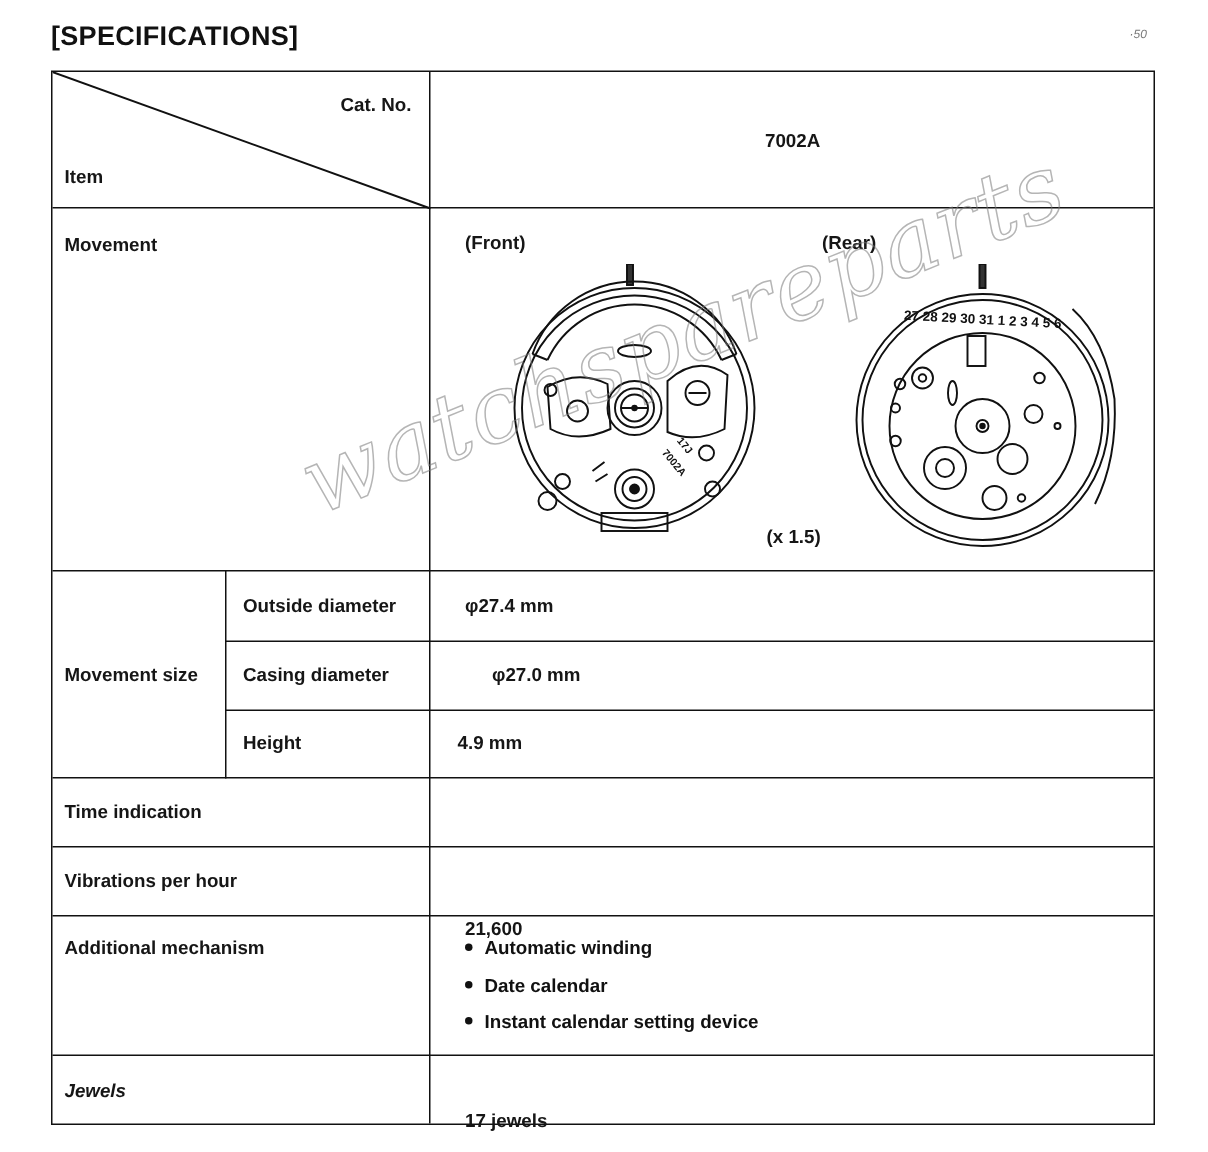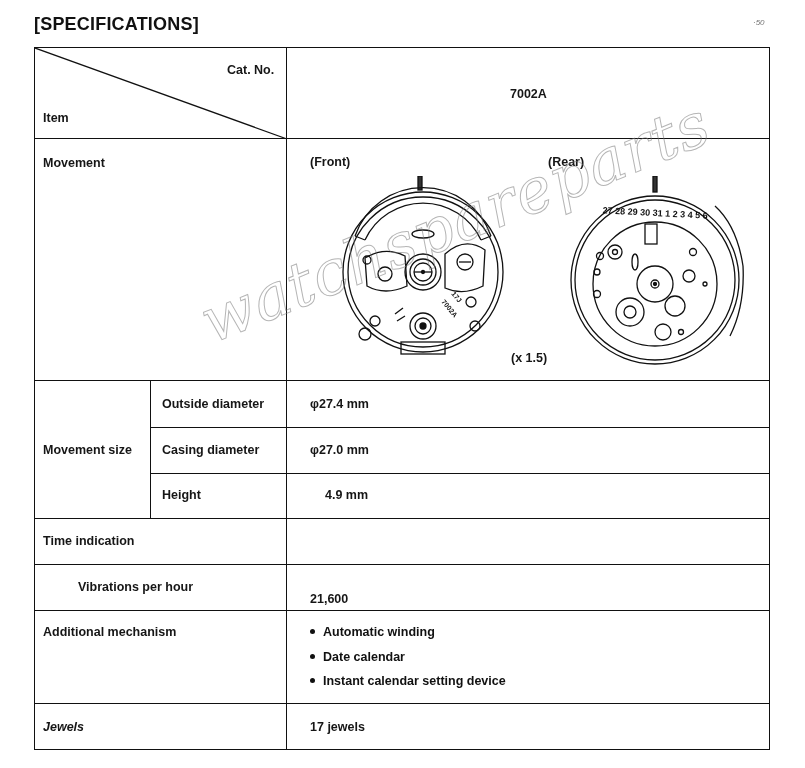--- a/index.html
+++ b/index.html
@@ -193,37 +193,37 @@
       <circle cx="98" cy="156" r="8"></circle>
       <circle cx="116" cy="156" r="2.5"></circle>
     </g>
     <text x="90" y="40" text-anchor="middle" font-size="9" font-weight="bold" font-family="Liberation Sans, sans-serif" fill="#111" transform="rotate(3 90 40)">27 28 29 30 31 1 2 3 4 5 6</text>
   </svg>
 
   <div class="cell-text" style="left:8px; top:395px;">Movement size</div>
   <div class="cell-text" style="left:127px; top:349px;">Outside diameter</div>
   <div class="cell-text" style="left:275px; top:349px;">φ27.4 mm</div>
   <div class="cell-text" style="left:127px; top:395px;">Casing diameter</div>
-  <div class="cell-text" style="left:275px; top:395px;">φ27.0 mm</div>
+  <div class="cell-text" style="left:293px; top:395px;">φ27.0 mm</div>
   <div class="cell-text" style="left:127px; top:440px;">Height</div>
-  <div class="cell-text" style="left:290px; top:440px;text-align:center;">4.9 mm</div>
+  <div class="cell-text" style="left:270px; top:440px;text-align:center;">4.9 mm</div>
 
   <div class="cell-text" style="left:8px; top:486px;text-align:center;">Time indication</div>
 
-  <div class="cell-text" style="left:8px; top:532px;margin-left:35px;">Vibrations per hour</div>
-  <div class="cell-text" style="left:275px; top:544px;text-align:right;">21,600</div>
+  <div class="cell-text" style="left:8px; top:532px;">Vibrations per hour</div>
+  <div class="cell-text" style="left:275px; top:564px;text-align:right;">21,600</div>
 
   <div class="cell-text" style="left:8px; top:577px;">Additional mechanism</div>
   <div class="bullet-item" style="left:275px; top:577px;">
     <span class="dot"></span><span>Automatic winding</span>
   </div>
   <div class="bullet-item" style="left:275px; top:602px;">
     <span class="dot"></span><span>Date calendar</span>
   </div>
   <div class="bullet-item" style="left:275px; top:626px;">
     <span class="dot"></span><span>Instant calendar setting device</span>
   </div>
 
   <div class="cell-text" style="left:8px; top:672px;font-style:italic;">Jewels</div>
-  <div class="cell-text" style="left:275px; top:672px;">17 jewels</div>
+  <div class="cell-text" style="left:275px; top:692px;">17 jewels</div>
 </div>
 
 <div class="watermark">watchspareparts</div>
 
 </body></html>

